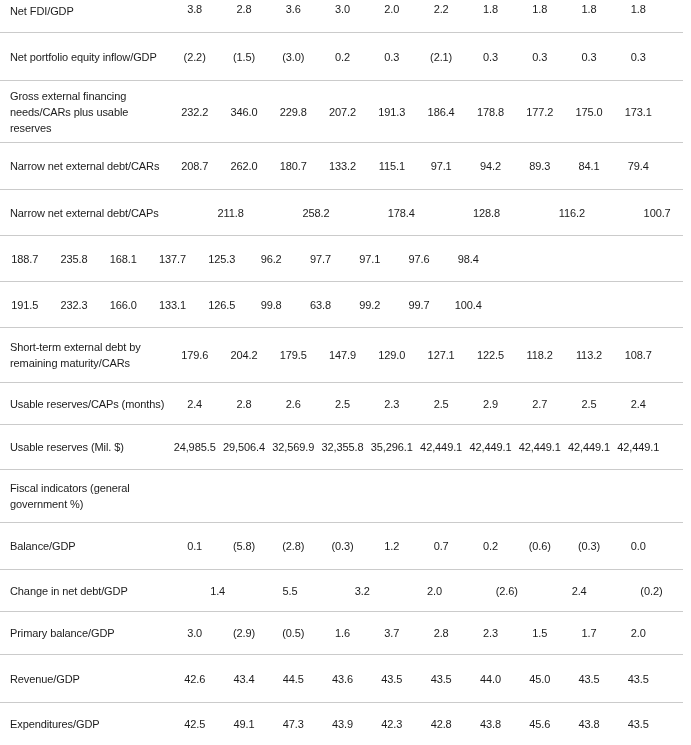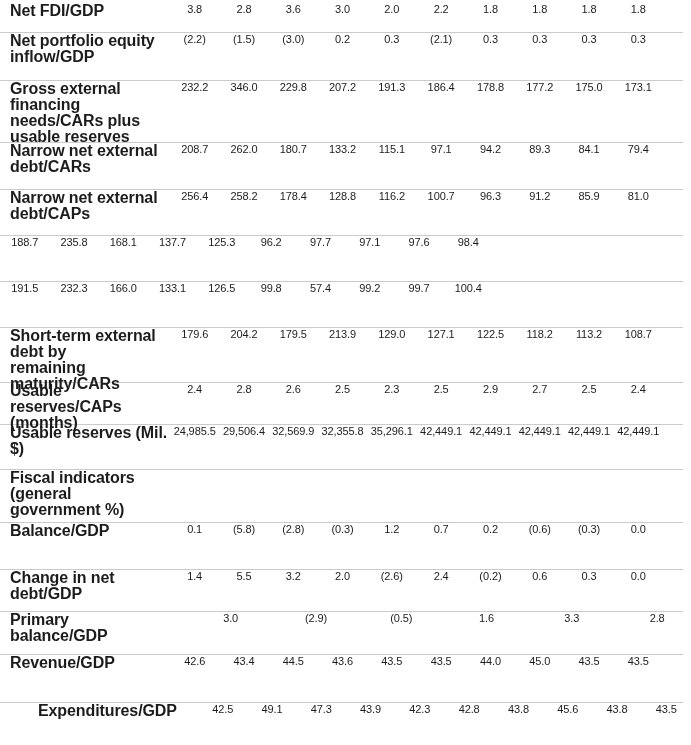--- a/index.html
+++ b/index.html
@@ -16,39 +16,39 @@
   body {
     width: 691px;
     height: 745px;
     overflow: hidden;
   }
   .table {
     width: 683px;
   }
   .row {
     display: flex;
+    align-items: center;
     box-sizing: border-box;
     border-bottom: 1px solid var(--border-color);
     background: var(--bg-color);
   }
   .row.first {
     align-items: flex-start;
     padding-top: 3px;
   }
   .row.last {
     border-bottom: none;
-    padding-left: 28px;
   }
   .label {
     flex: 0 0 170px;
     box-sizing: border-box;
     padding-left: 10px;
     white-space: pre-line;
-    font-size: 16px;
-    font-weight: 700;
+    font-size: 11px;
+    font-weight: 400;
     line-height: 16px;
     letter-spacing: -0.1px;
     color: var(--text-color);
   }
   .val {
     flex: 0 0 49.3px;
     text-align: center;
     font-size: 11px;
     font-weight: 500;
     letter-spacing: -0.1px;
@@ -106,23 +106,23 @@
       <div class="val">262.0</div>
       <div class="val">180.7</div>
       <div class="val">133.2</div>
       <div class="val">115.1</div>
       <div class="val">97.1</div>
       <div class="val">94.2</div>
       <div class="val">89.3</div>
       <div class="val">84.1</div>
       <div class="val">79.4</div>
     </div>
-    <div class="row" style="height: 46px;">
+    <div class="row" style="height: 46px; gap: 36px;">
       <div class="label">Narrow net external debt/CAPs</div>
-      <div class="val">256.4</div>
+      <div class="val">211.8</div>
       <div class="val">258.2</div>
       <div class="val">178.4</div>
       <div class="val">128.8</div>
       <div class="val">116.2</div>
       <div class="val">100.7</div>
       <div class="val">96.3</div>
       <div class="val">91.2</div>
       <div class="val">85.9</div>
       <div class="val">81.0</div>
     </div>
@@ -138,32 +138,32 @@
       <div class="val">97.6</div>
       <div class="val">98.4</div>
     </div>
     <div class="row" style="height: 46px;">
       <div class="val">191.5</div>
       <div class="val">232.3</div>
       <div class="val">166.0</div>
       <div class="val">133.1</div>
       <div class="val">126.5</div>
       <div class="val">99.8</div>
-      <div class="val">57.4</div>
+      <div class="val">63.8</div>
       <div class="val">99.2</div>
       <div class="val">99.7</div>
       <div class="val">100.4</div>
     </div>
     <div class="row" style="height: 55px;">
       <div class="label">Short-term external debt by
 remaining maturity/CARs</div>
       <div class="val">179.6</div>
       <div class="val">204.2</div>
       <div class="val">179.5</div>
-      <div class="val">213.9</div>
+      <div class="val">147.9</div>
       <div class="val">129.0</div>
       <div class="val">127.1</div>
       <div class="val">122.5</div>
       <div class="val">118.2</div>
       <div class="val">113.2</div>
       <div class="val">108.7</div>
     </div>
     <div class="row" style="height: 42px;">
       <div class="label">Usable reserves/CAPs (months)</div>
       <div class="val">2.4</div>
@@ -210,40 +210,40 @@
       <div class="val">(5.8)</div>
       <div class="val">(2.8)</div>
       <div class="val">(0.3)</div>
       <div class="val">1.2</div>
       <div class="val">0.7</div>
       <div class="val">0.2</div>
       <div class="val">(0.6)</div>
       <div class="val">(0.3)</div>
       <div class="val">0.0</div>
     </div>
-    <div class="row" style="height: 42px;">
+    <div class="row" style="height: 42px; gap: 23px;">
       <div class="label">Change in net debt/GDP</div>
       <div class="val">1.4</div>
       <div class="val">5.5</div>
       <div class="val">3.2</div>
       <div class="val">2.0</div>
       <div class="val">(2.6)</div>
       <div class="val">2.4</div>
       <div class="val">(0.2)</div>
       <div class="val">0.6</div>
       <div class="val">0.3</div>
       <div class="val">0.0</div>
     </div>
-    <div class="row" style="height: 43px; gap: 36px;">
+    <div class="row" style="height: 43px;">
       <div class="label">Primary balance/GDP</div>
       <div class="val">3.0</div>
       <div class="val">(2.9)</div>
       <div class="val">(0.5)</div>
       <div class="val">1.6</div>
-      <div class="val">3.3</div>
+      <div class="val">3.7</div>
       <div class="val">2.8</div>
       <div class="val">2.3</div>
       <div class="val">1.5</div>
       <div class="val">1.7</div>
       <div class="val">2.0</div>
     </div>
     <div class="row" style="height: 48px;">
       <div class="label">Revenue/GDP</div>
       <div class="val">42.6</div>
       <div class="val">43.4</div>

